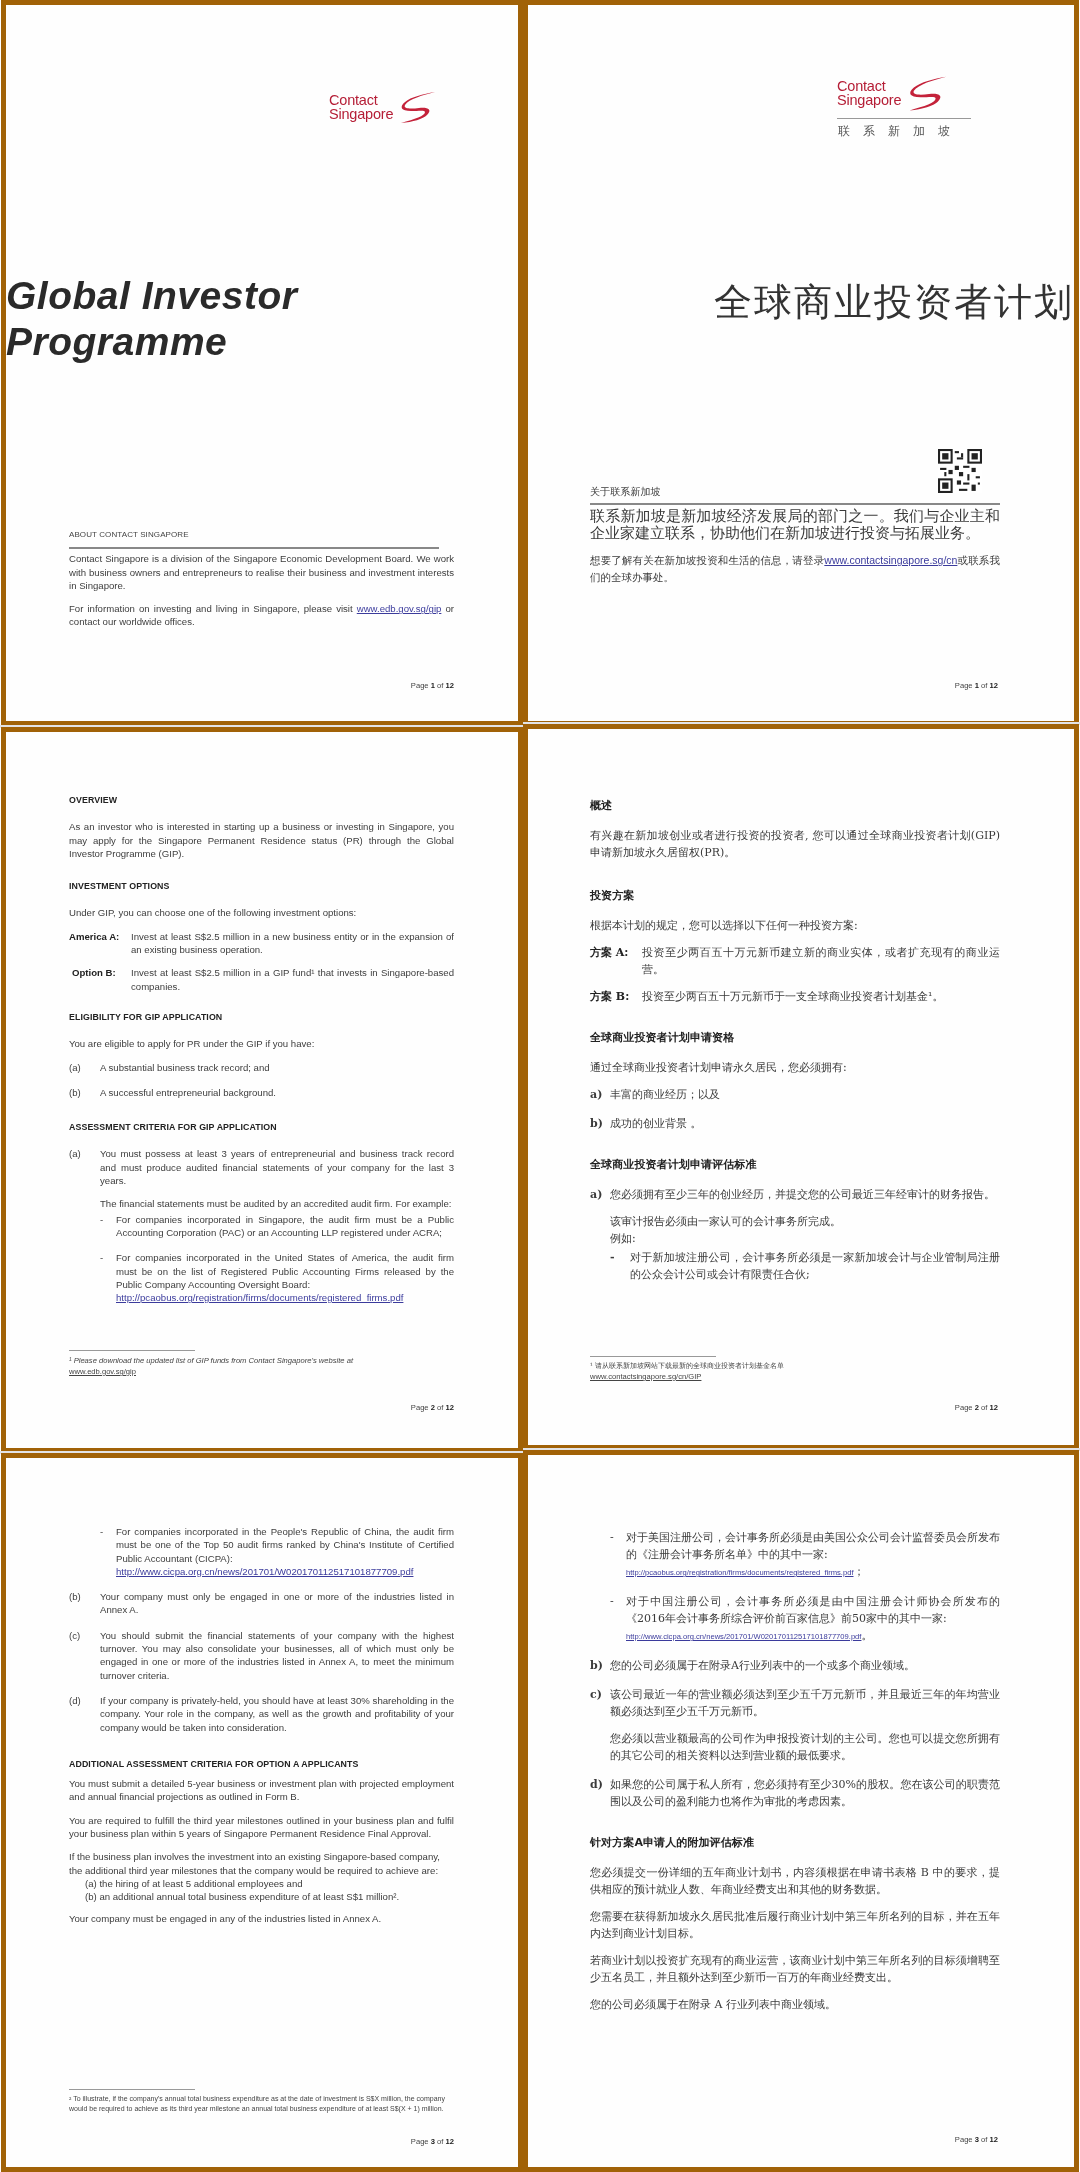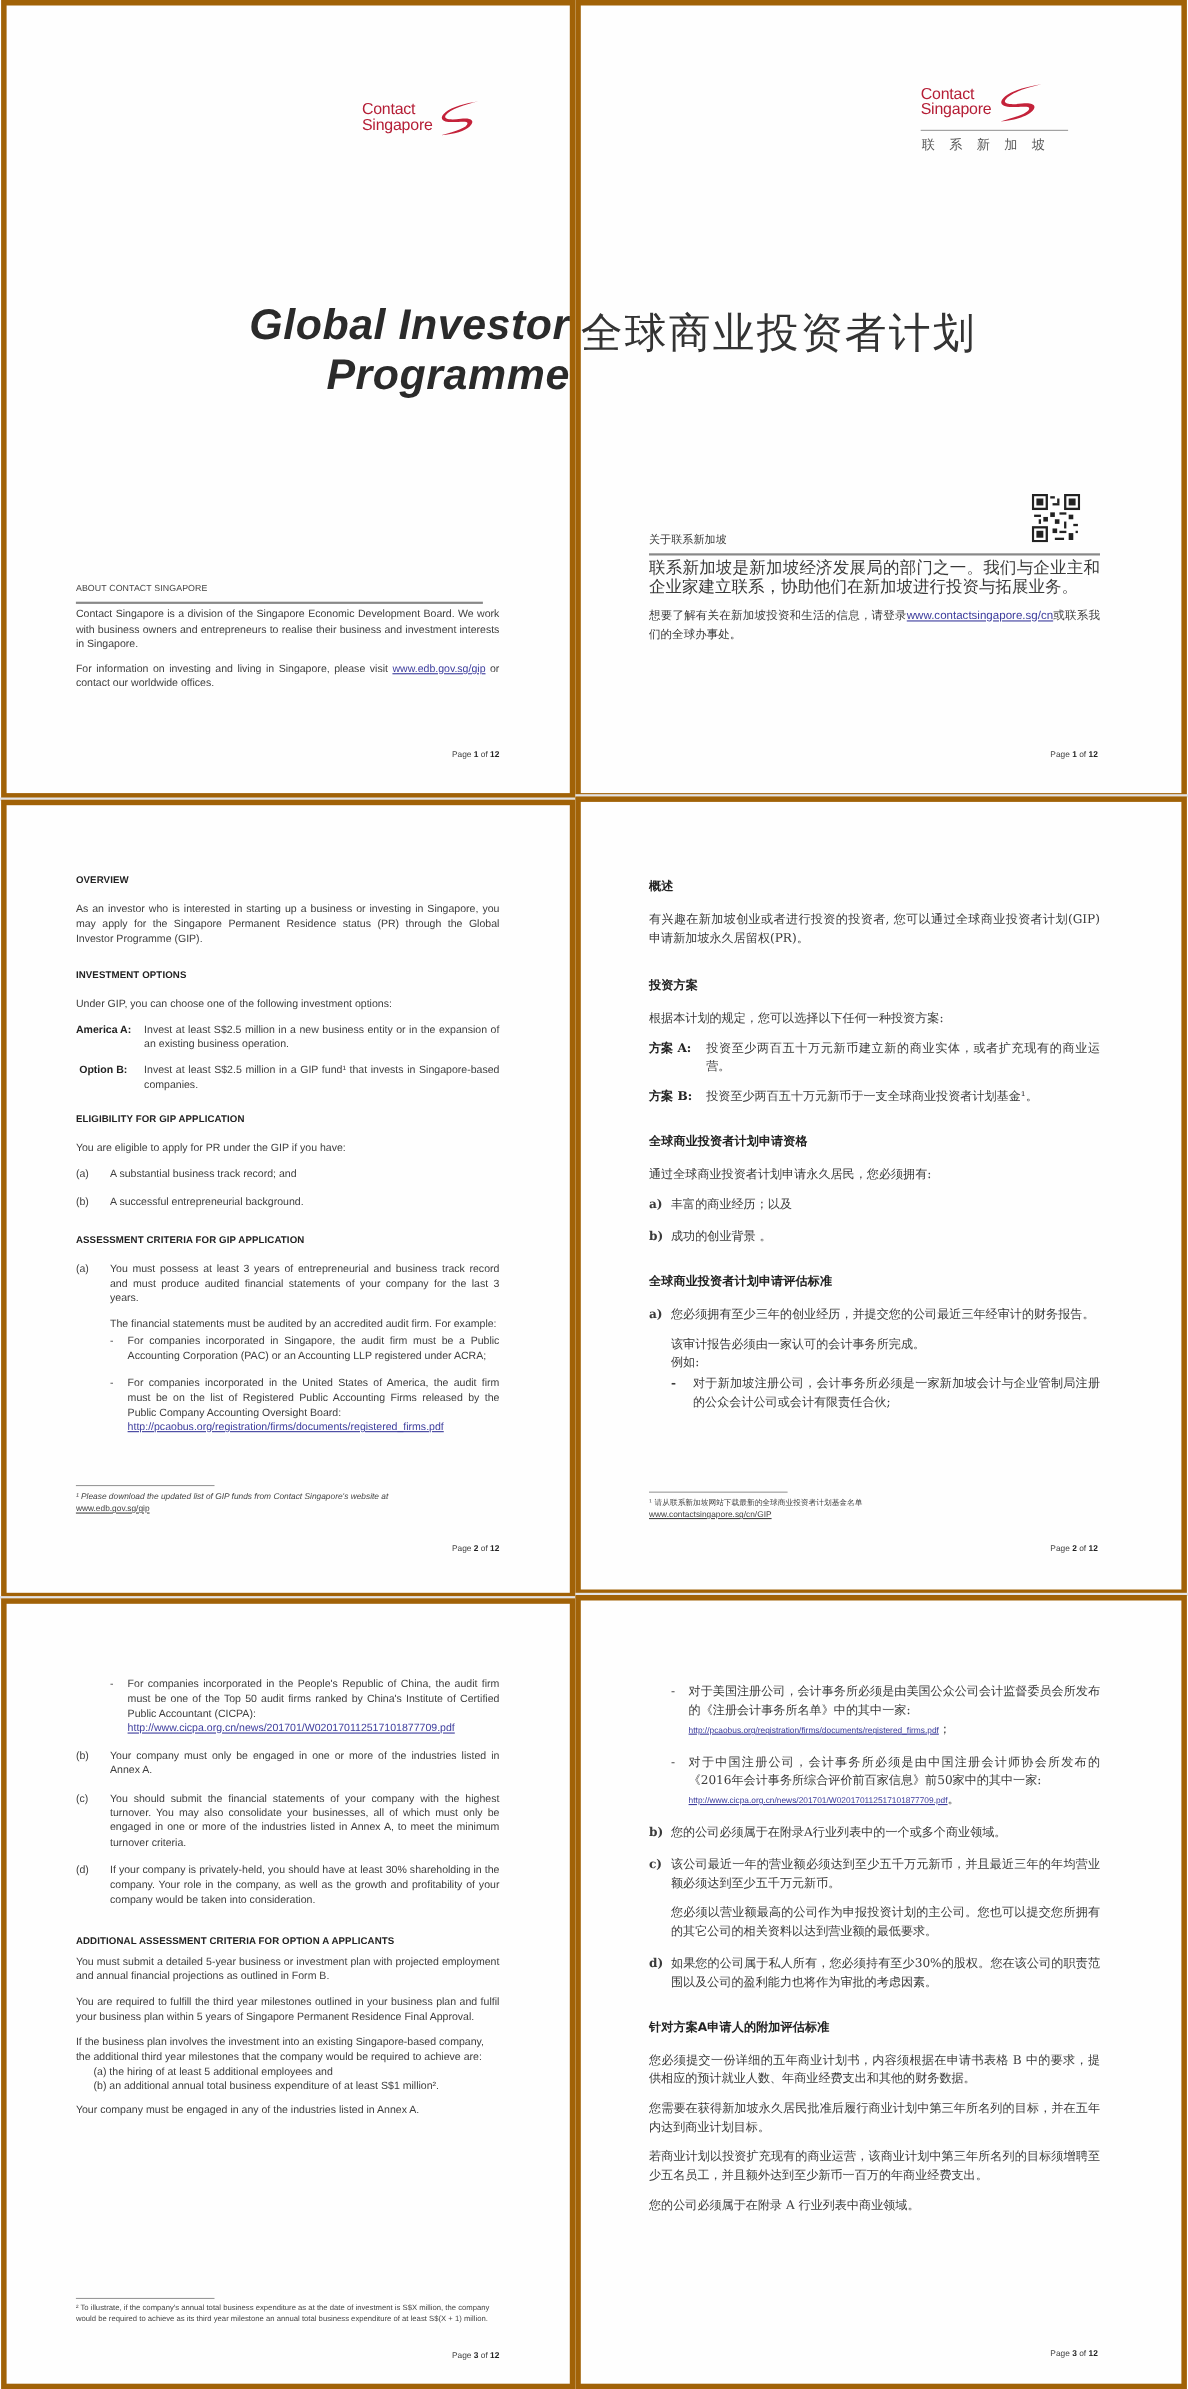--- a/index.html
+++ b/index.html
@@ -20,22 +20,22 @@
 
   .content { position: absolute; left: 63px; right: 64px; font-size: 9.6px; line-height: 13.3px; color: #3d3d3d; }
   .col-r .content { left: 62px; right: 74px; }
 
   .logo { position: absolute; display: flex; align-items: center; }
   .logo .txt { color: #b51e36; font-size: 14.5px; line-height: 14px; letter-spacing: -0.2px; }
   .logo svg { margin-left: 2px; }
   .logo-cn { position: absolute; font-family: "DejaVu Sans", sans-serif; font-size: 12px; color: #555; letter-spacing: 13px; }
   .logo-rule { position: absolute; height: 1px; background: #999; }
 
-  .title-en { position: absolute; left: 0; right: 0; text-align: right; font-size: 39px; font-weight: bold; font-style: italic; color: #2a2a2a; line-height: 46px; letter-spacing: 0.5px; }
-  .title-cn { position: absolute; left: 0; right: 0; text-align: left; font-family: "DejaVu Serif", serif; font-size: 38px; color: #333; letter-spacing: 2px; }
+  .title-en { position: absolute; left: 0; right: 0; text-align: left; font-size: 39px; font-weight: bold; font-style: italic; color: #2a2a2a; line-height: 46px; letter-spacing: 0.5px; }
+  .title-cn { position: absolute; left: 0; right: 0; text-align: right; font-family: "DejaVu Serif", serif; font-size: 38px; color: #333; letter-spacing: 2px; }
 
   .about-h { font-size: 8px; color: #444; letter-spacing: 0.1px; }
   .about-rule { height: 2px; background: #888; margin: 6px 0 3px; width: 370px; }
   .col-r .about-rule { width: 100%; }
   .p { text-align: justify; margin-bottom: 10px; }
   .link { color: #3b3b9c; text-decoration: underline; }
   .pagenum { position: absolute; right: 64px; font-size: 7.6px; color: #444; }
   .col-r .pagenum { right: 76px; }
   .pagenum b { color: #222; }
 

